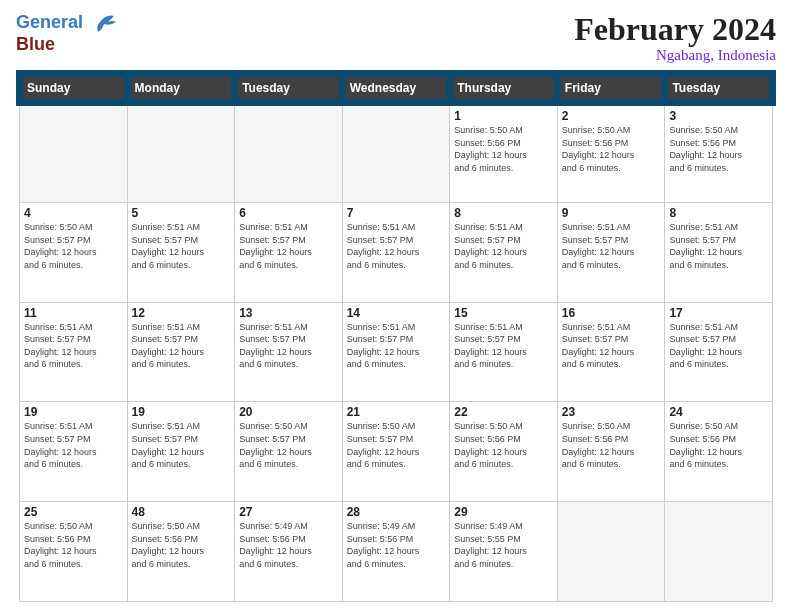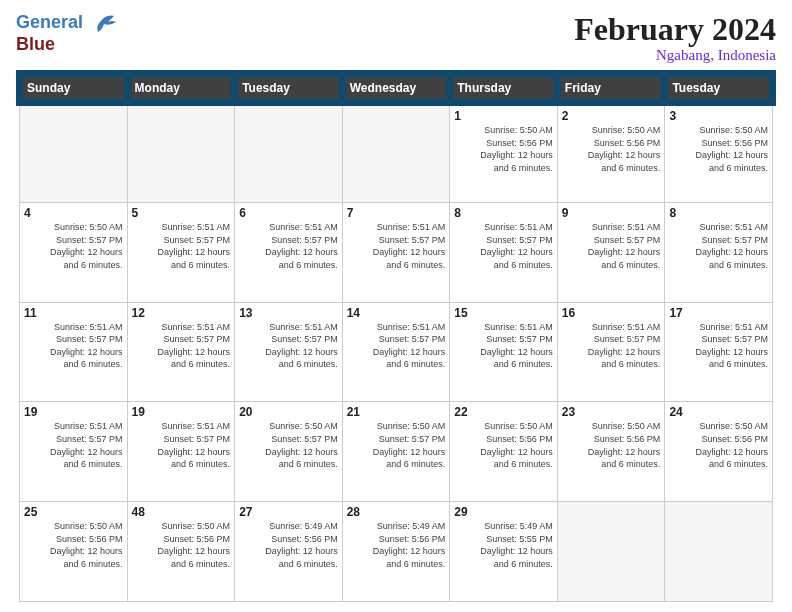--- a/index.html
+++ b/index.html
@@ -73,21 +73,20 @@
       font-size: 12px;
       font-weight: bold;
       color: #222;
       display: block;
       margin-bottom: 1px;
     }
     .day-info {
       font-size: 9px;
       color: #444;
       line-height: 1.4;
-      text-align: right;
     }
   </style>
 </head>
 <body>
 
 <div class="page">
   <div class="header">
     <div class="logo">
       <div>
         <div style="display:flex;align-items:center;">

